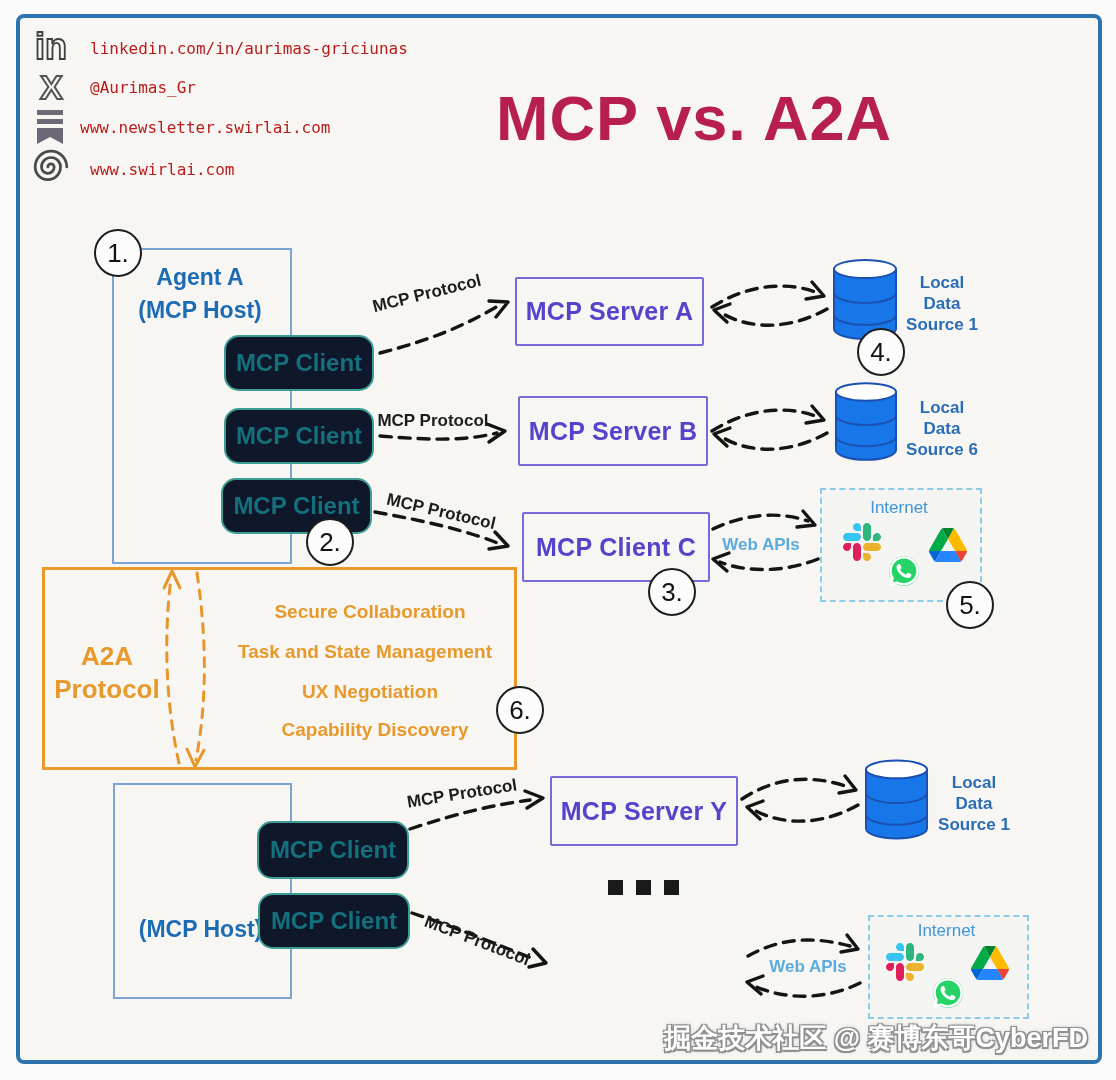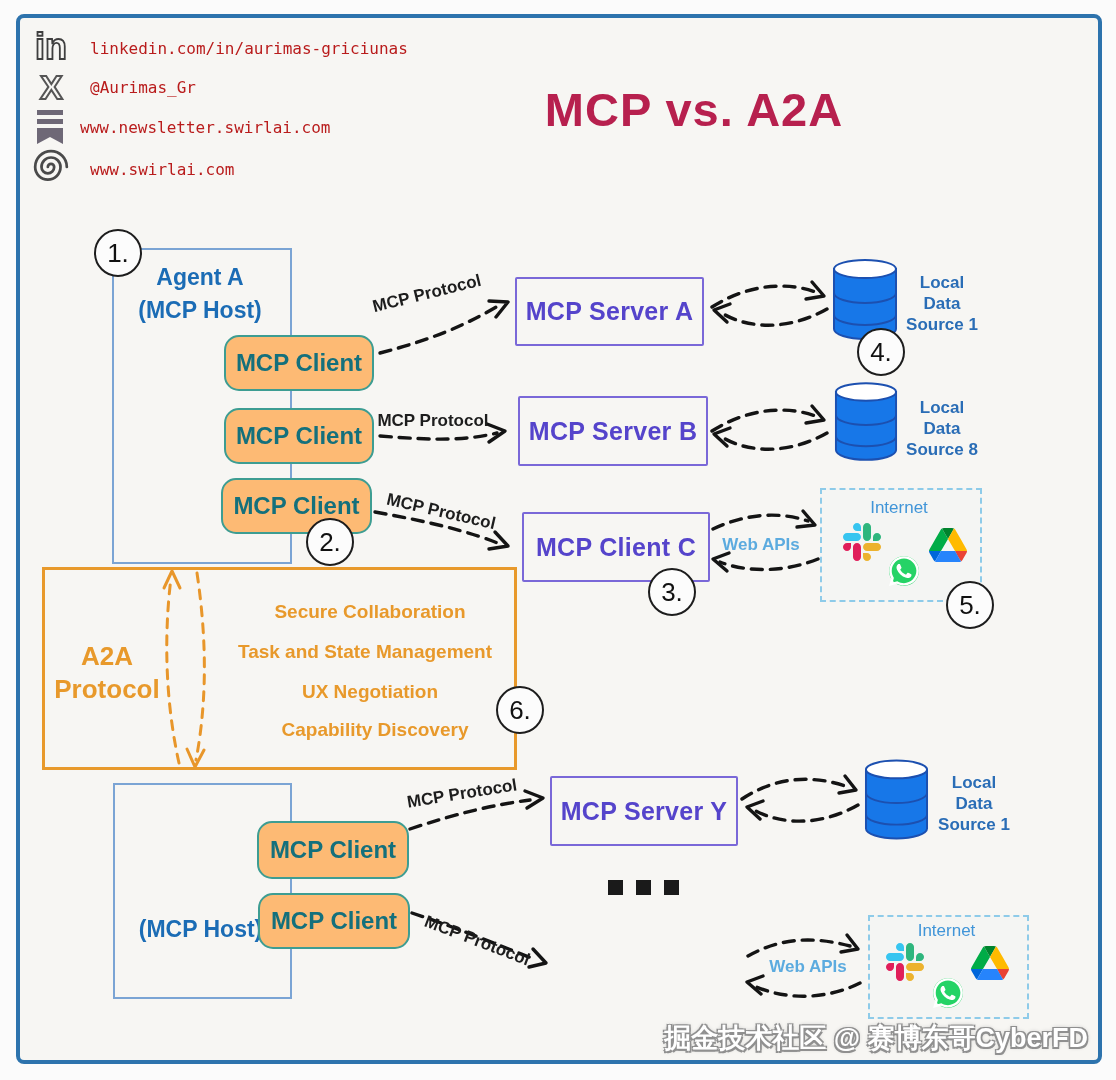--- a/index.html
+++ b/index.html
@@ -6,35 +6,35 @@
   .page{position:relative;width:1116px;height:1080px;background:#fbfbfb;overflow:hidden;}
   .frame{position:absolute;left:16px;top:14px;width:1078px;height:1042px;border:4px solid #2d73ad;border-radius:8px;background:#f7f6f3;}
   .abs{position:absolute;}
   .arrows{position:absolute;left:0;top:0;width:1116px;height:1080px;pointer-events:none;}
   .dash{fill:none;stroke:#141414;stroke-width:3.4;stroke-linecap:round;stroke-dasharray:11 8;}
   .head{fill:none;stroke:#141414;stroke-width:3.4;stroke-linecap:round;stroke-linejoin:round;}
   .odash{fill:none;stroke:#e8962a;stroke-width:3;stroke-linecap:round;stroke-dasharray:9 8;}
   .ohead{fill:none;stroke:#e8962a;stroke-width:3;stroke-linecap:round;stroke-linejoin:round;}
   .agent-box{border:2px solid #7ba4d4;background:transparent;}
   .agent-label{color:#1b6cb5;font-size:23px;font-weight:700;text-align:center;line-height:33px;}
-  .client-box{border:2px solid #3d9d92;border-radius:15px;background:#fdba74;color:#14707c;
+  .client-box{border:2px solid #3d9d92;border-radius:15px;background:#0f172a;color:#14707c;
     font-size:24px;font-weight:700;display:flex;align-items:center;justify-content:center;}
   .server-box{border:2px solid #7a68d8;border-radius:2px;background:#f7f6f3;color:#5544cb;
     font-size:25px;font-weight:700;display:flex;align-items:center;justify-content:center;letter-spacing:.3px;}
   .a2a-box{border:3px solid #e8992b;background:transparent;}
   .a2a-title{color:#e8992b;font-size:26px;font-weight:700;text-align:center;line-height:33px;}
   .feature{position:absolute;transform:translate(-50%,-50%);color:#e8992b;font-size:19px;font-weight:700;white-space:nowrap;}
   .proto-label{position:absolute;transform:translate(-50%,-50%);color:#1d1d1d;font-size:17px;font-weight:600;white-space:nowrap;}
   .web-label{position:absolute;transform:translate(-50%,-50%);color:#5cabdf;font-size:17px;font-weight:700;white-space:nowrap;}
   .ds-label{color:#2a6db6;font-size:17px;font-weight:700;text-align:center;line-height:21px;}
   .internet-box{border:2px dashed #8ecbe9;background:rgba(220,240,250,0.12);}
   .internet-label{color:#4095d8;font-size:17px;font-weight:400;text-align:center;}
   .num-circle{width:44px;height:44px;border:2.5px solid #1d1d1d;border-radius:50%;background:#fcfcfc;
     display:flex;align-items:center;justify-content:center;font-size:26px;color:#111;font-weight:500;z-index:9;}
-  .title{color:#b7204e;font-size:47px;font-weight:700;text-align:center;letter-spacing:1px;}
+  .title{color:#b7204e;font-size:63px;font-weight:700;text-align:center;letter-spacing:1px;}
   .social-text{font-family:"DejaVu Sans Mono",monospace;font-size:16px;color:#b91c1c;white-space:nowrap;}
   .sq{width:15px;height:15px;background:#1a1a1a;display:inline-block;margin-right:13px;}
   .watermark{position:absolute;right:28px;top:1020px;font-size:27px;font-weight:700;color:#ffffff;white-space:nowrap;
     text-shadow:-1.5px -1.5px 0 #909090,1.5px -1.5px 0 #909090,-1.5px 1.5px 0 #909090,1.5px 1.5px 0 #909090,0 0 4px #aaaaaa;}
 </style>
 </head>
 <body>
 
 <div class="page">
   <div class="frame"></div>
@@ -151,21 +151,21 @@
   </div>
 
   <svg class="abs" style="left:834px;top:380px" width="64" height="84" viewBox="0 0 66 84">
     <path d="M2 11 L2 71 A31 10 0 0 0 64 71 L64 11 Z" fill="#1777e8" stroke="#1c50b0" stroke-width="2"></path>
     <path d="M2 35 A31 10 0 0 0 64 35 M2 57 A31 10 0 0 0 64 57" fill="none" stroke="#1c50b0" stroke-width="2"></path>
     <ellipse cx="33" cy="11" rx="31" ry="9" fill="#ffffff" stroke="#1c50b0" stroke-width="2"></ellipse>
   </svg>
   <div class="abs ds-label" style="left:902px;top:397px;width:80px">
     <div>Local</div>
     <div>Data</div>
-    <div>Source 8</div>
+    <div>Source 6</div>
   </div>
 
   <div class="abs internet-box" style="left:820px;top:488px;width:158px;height:110px"></div>
   <div class="abs internet-label" style="left:820px;top:498px;width:158px">Internet</div>
   <div class="web-label" style="left:761px;top:545px">Web APIs</div>
 
   <svg class="abs" style="left:843px;top:523px" width="38" height="38" viewBox="0 0 122.8 122.8">
     <path d="M25.8,77.6c0,7.1-5.8,12.9-12.9,12.9S0,84.7,0,77.6s5.8-12.9,12.9-12.9h12.9V77.6z" fill="#E01E5A"></path>
     <path d="M32.3,77.6c0-7.1,5.8-12.9,12.9-12.9s12.9,5.8,12.9,12.9v32.3c0,7.1-5.8,12.9-12.9,12.9s-12.9-5.8-12.9-12.9V77.6z" fill="#E01E5A"></path>
     <path d="M45.2,25.8c-7.1,0-12.9-5.8-12.9-12.9S38.1,0,45.2,0s12.9,5.8,12.9,12.9v12.9H45.2z" fill="#36C5F0"></path>

